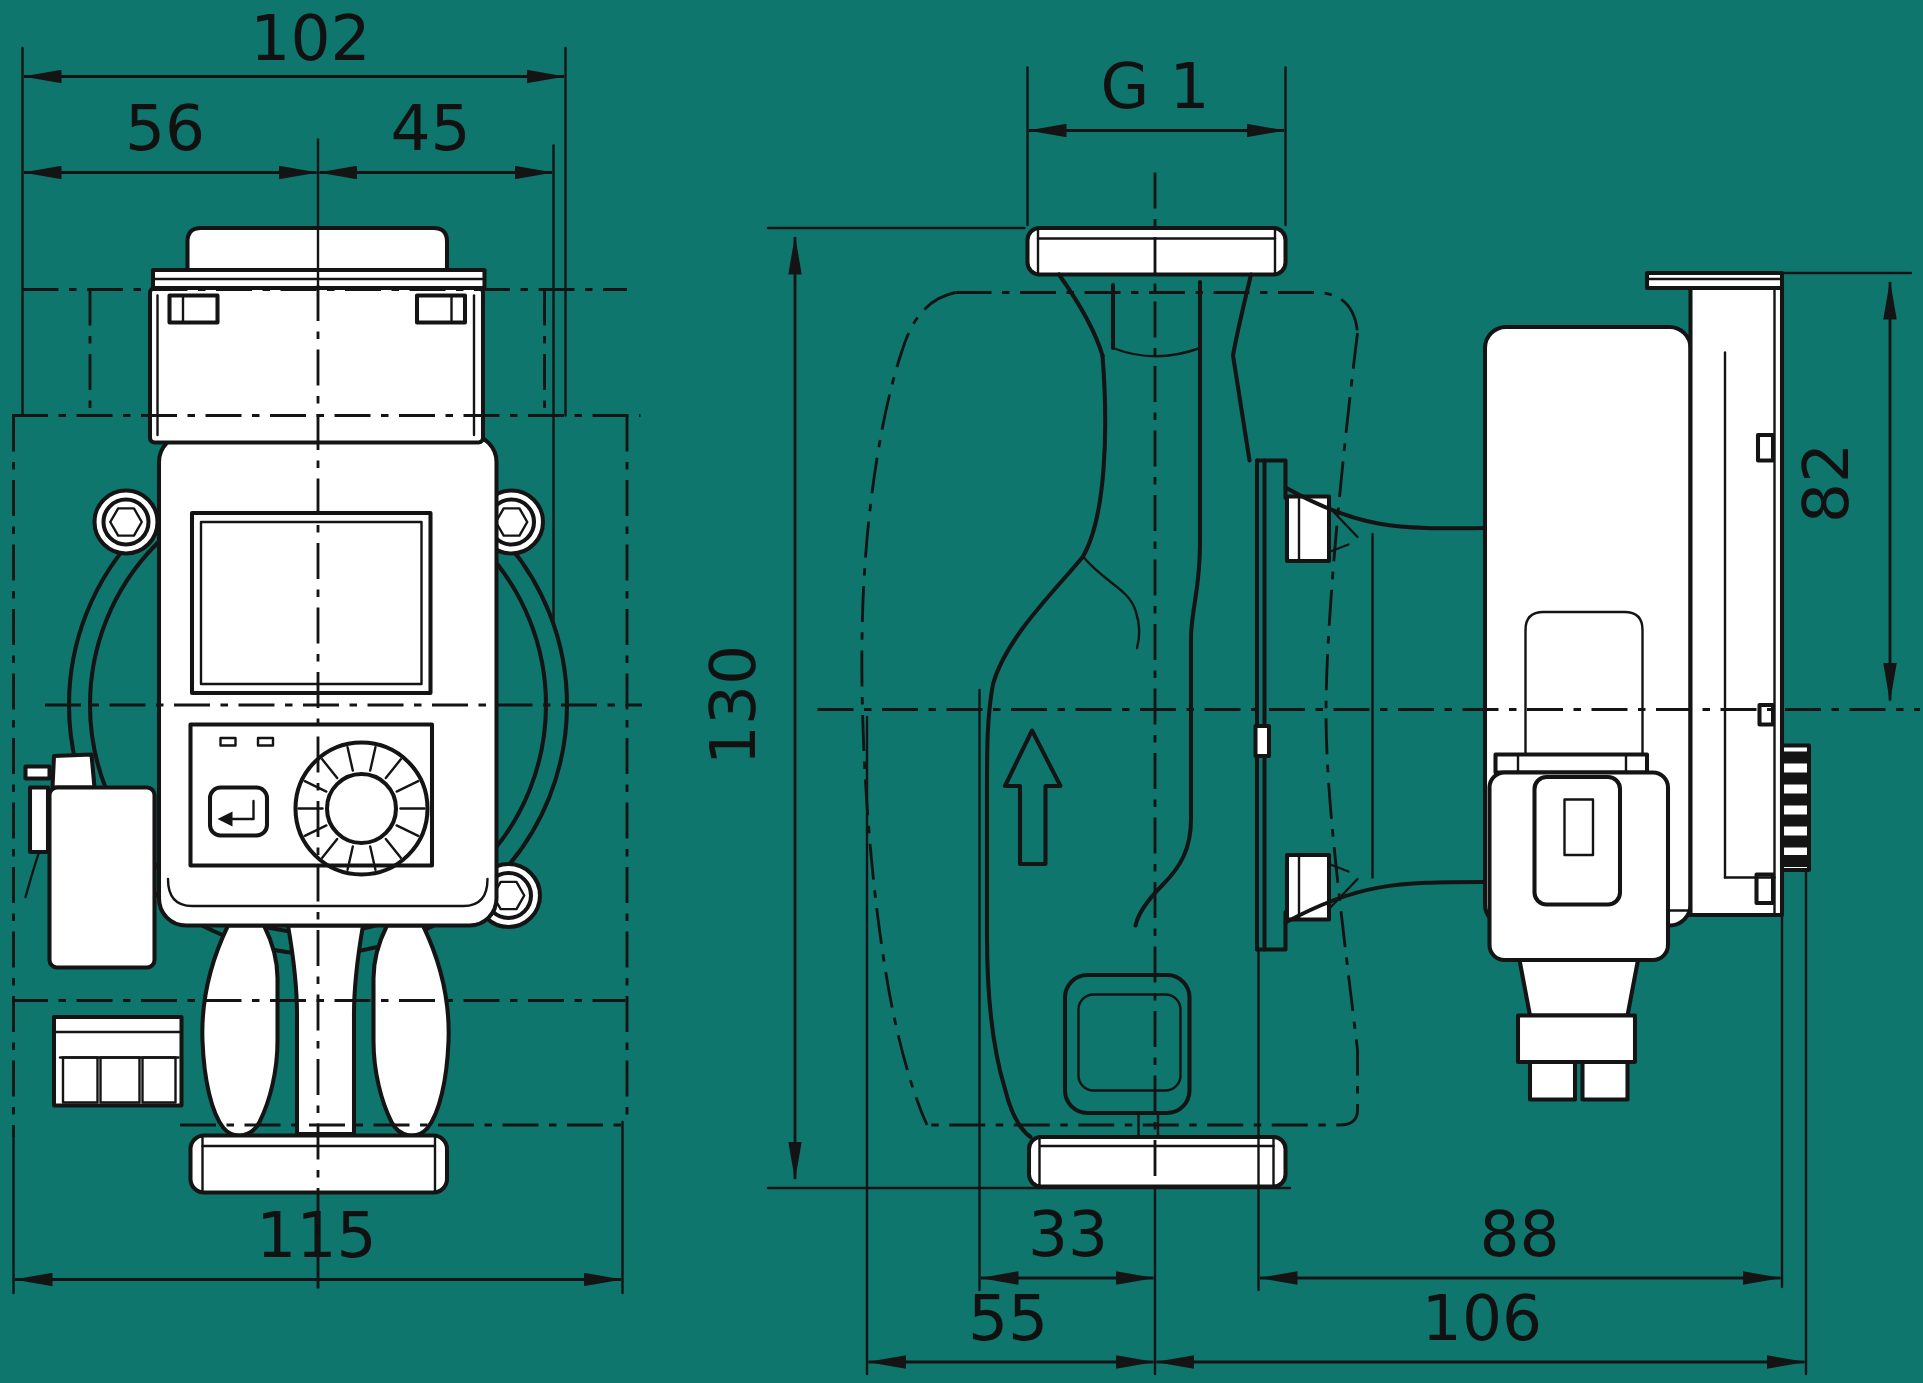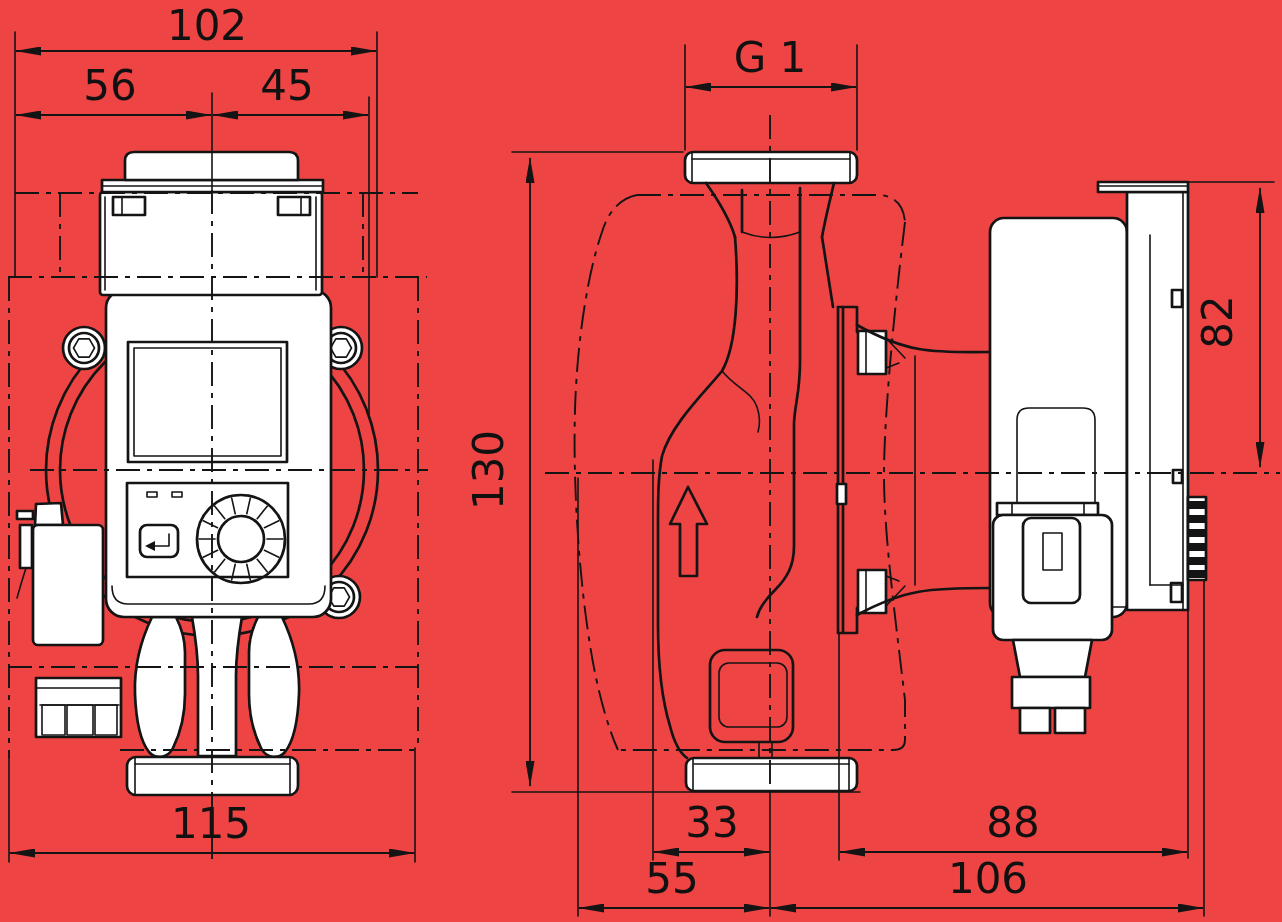--- a/index.html
+++ b/index.html
@@ -1,16 +1,16 @@
 <!DOCTYPE html>
 <html><head>
 <meta charset="utf-8">
 <style>
   html,body{margin:0;padding:0;background:#ffffff;}
-  .stage{width:1282px;height:922px;position:relative;background:#ef4444;overflow:hidden;}
+  .stage{width:1282px;height:922px;position:relative;background:#0f766e;overflow:hidden;}
   svg{display:block;}
   
   .o  {fill:none;stroke:#141414;stroke-width:2.7;stroke-linejoin:round;stroke-linecap:round;}
   .of {fill:#ffffff;stroke:#141414;stroke-width:2.7;stroke-linejoin:round;stroke-linecap:round;}
   .t  {fill:none;stroke:#141414;stroke-width:1.6;stroke-linejoin:round;stroke-linecap:round;}
   .d  {fill:none;stroke:#141414;stroke-width:1.9;}
   .cl {fill:none;stroke:#141414;stroke-width:1.9;stroke-dasharray:24 7 5 7;}
   .ph {fill:none;stroke:#141414;stroke-width:1.9;stroke-dasharray:24 7 5 7;}
   .blk{fill:#141414;stroke:none;}
   text.dim{font-family:"DejaVu Sans","Liberation Sans",sans-serif;font-size:42px;fill:#111;text-anchor:middle;}

